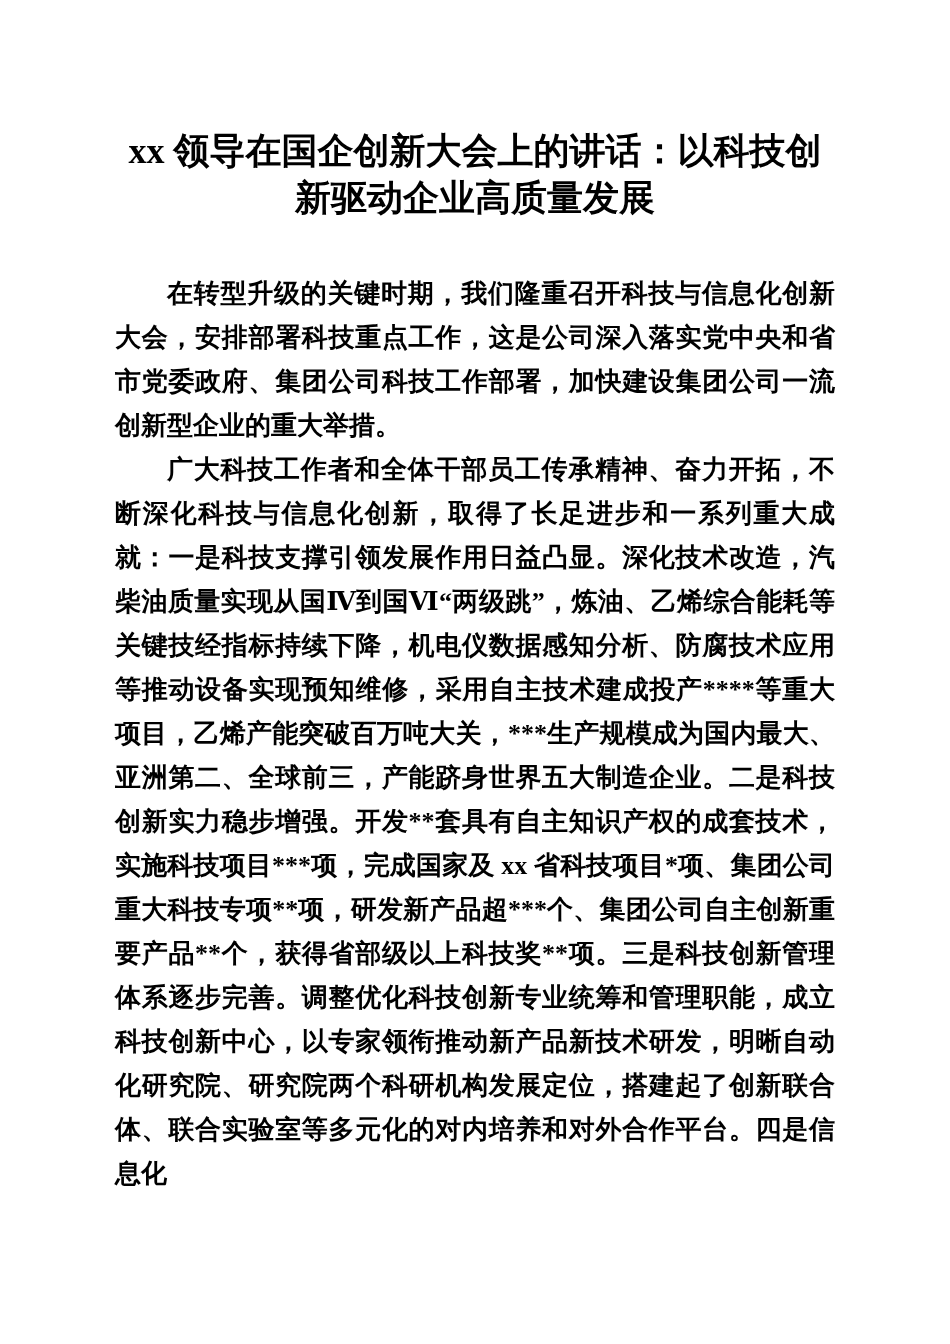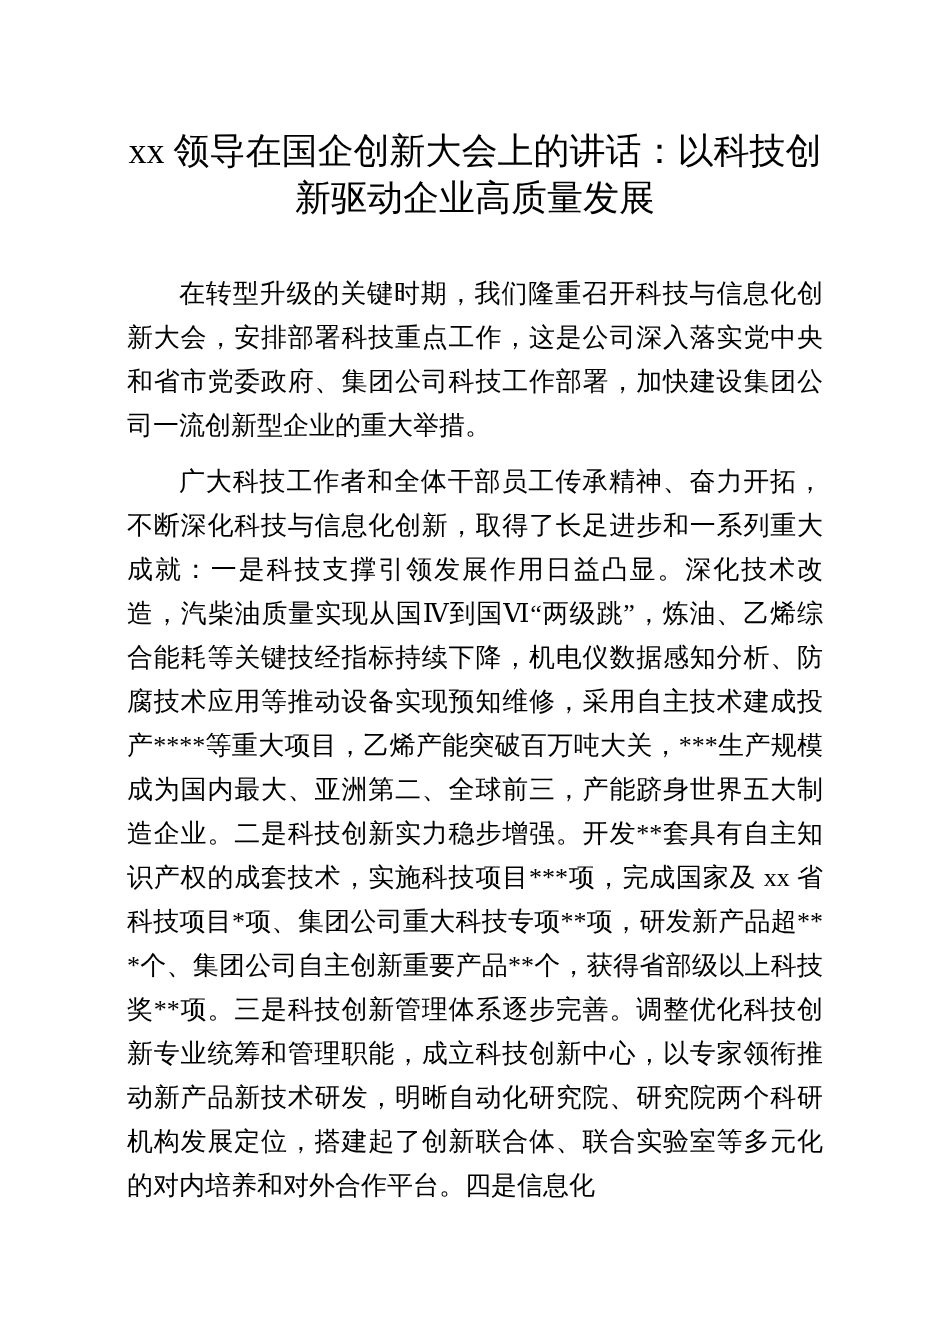--- a/index.html
+++ b/index.html
@@ -19,33 +19,34 @@
   .content {
     position: absolute;
     left: 115px;
     top: 128px;
     width: 720px;
   }
   .doc-title {
     margin: 0 0 50px 0;
     font-size: 36px;
     line-height: 47px;
-    font-weight: 400;
+    font-weight: 700;
     text-align: center;
     color: #000000;
     letter-spacing: 0;
   }
   .doc-paragraph {
-    margin: 12px;
+    margin: 0;
     font-size: 26px;
     line-height: 44px;
     text-align: justify;
     text-indent: 2em;
     color: #000000;
     word-break: break-all;
+    font-weight: bold;
   }
 </style>
 </head>
 <body>
 
 <div class="page">
   <div class="content">
     <h1 class="doc-title">xx 领导在国企创新大会上的讲话：以科技创新驱动企业高质量发展</h1>
     <p class="doc-paragraph">在转型升级的关键时期，我们隆重召开科技与信息化创新大会，安排部署科技重点工作，这是公司深入落实党中央和省市党委政府、集团公司科技工作部署，加快建设集团公司一流创新型企业的重大举措。</p>
     <p class="doc-paragraph">广大科技工作者和全体干部员工传承精神、奋力开拓，不断深化科技与信息化创新，取得了长足进步和一系列重大成就：一是科技支撑引领发展作用日益凸显。深化技术改造，汽柴油质量实现从国Ⅳ到国Ⅵ“两级跳”，炼油、乙烯综合能耗等关键技经指标持续下降，机电仪数据感知分析、防腐技术应用等推动设备实现预知维修，采用自主技术建成投产****等重大项目，乙烯产能突破百万吨大关，***生产规模成为国内最大、亚洲第二、全球前三，产能跻身世界五大制造企业。二是科技创新实力稳步增强。开发**套具有自主知识产权的成套技术，实施科技项目***项，完成国家及 xx 省科技项目*项、集团公司重大科技专项**项，研发新产品超***个、集团公司自主创新重要产品**个，获得省部级以上科技奖**项。三是科技创新管理体系逐步完善。调整优化科技创新专业统筹和管理职能，成立科技创新中心，以专家领衔推动新产品新技术研发，明晰自动化研究院、研究院两个科研机构发展定位，搭建起了创新联合体、联合实验室等多元化的对内培养和对外合作平台。四是信息化</p>

